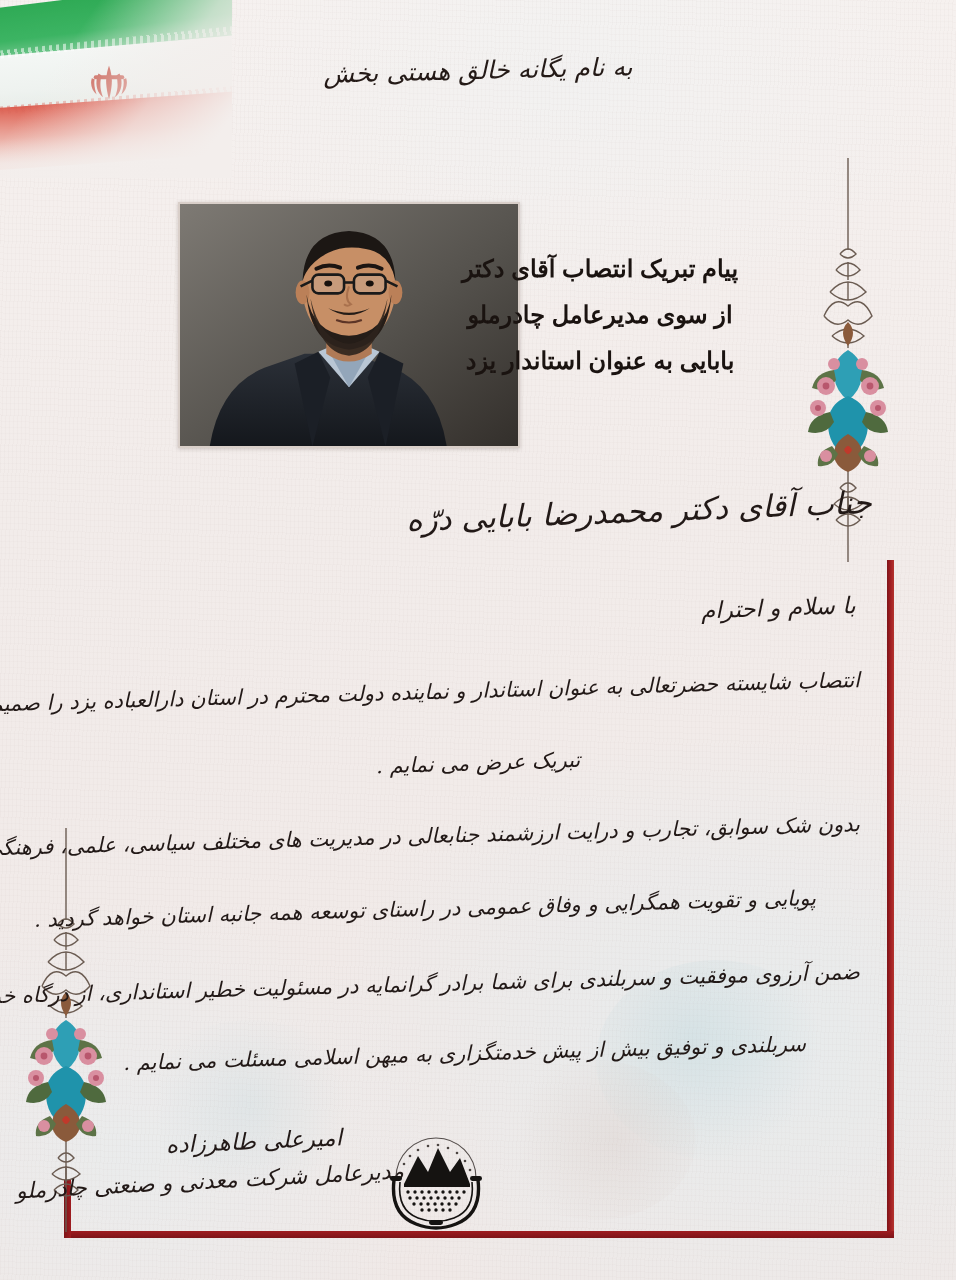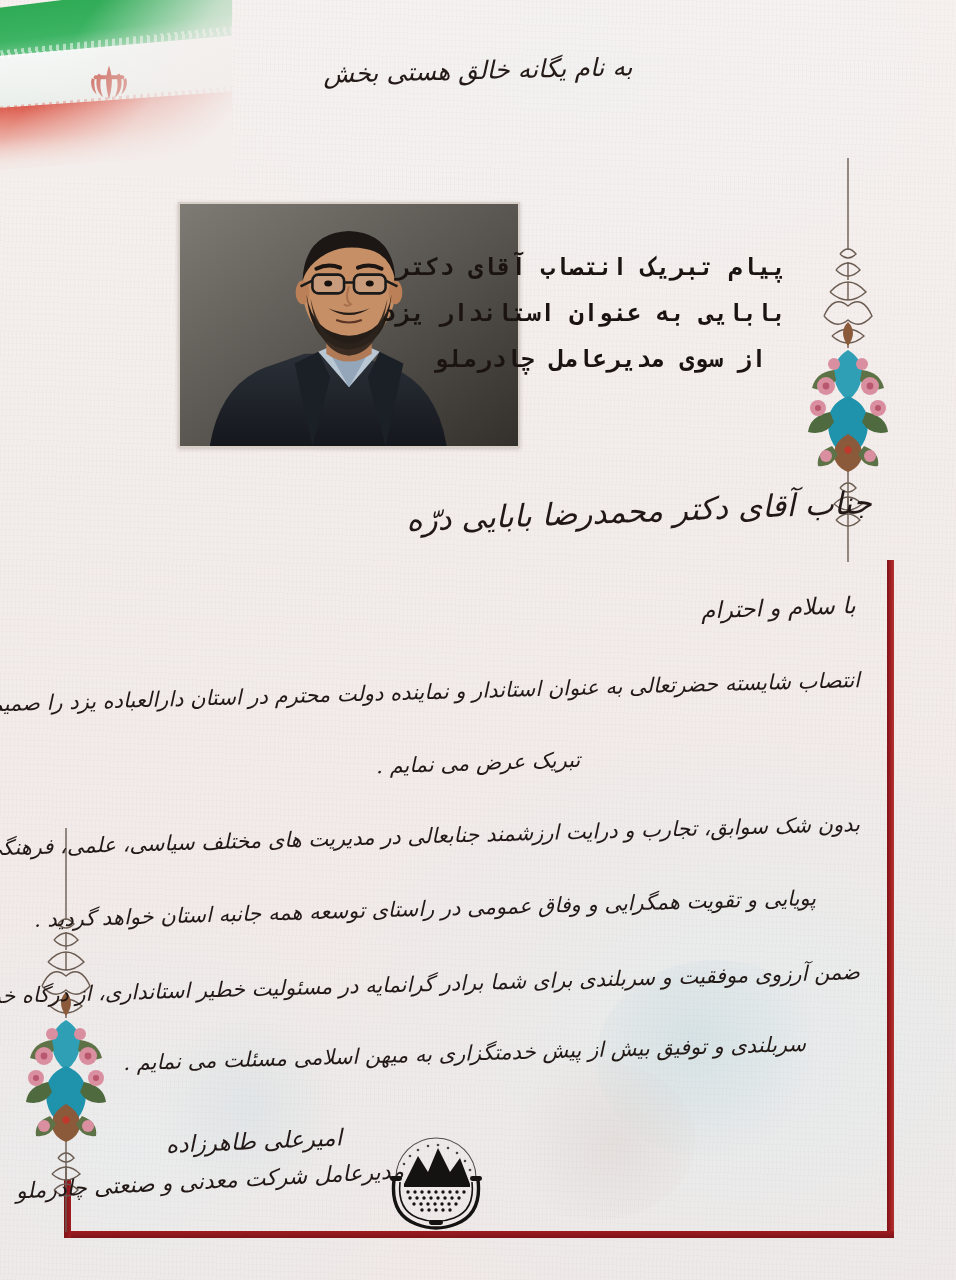--- a/index.html
+++ b/index.html
@@ -121,21 +121,21 @@
   #portrait svg { display: block; width: 100%; height: 100%; }
 
   
   #title-block {
     position: absolute; top: 246px; right: 170px;
     width: 372px;
     text-align: center;
     direction: rtl;
   }
   #title-block .tline {
-    font-family: Liberation Mono, monospace;
+    font-family: Liberation Sans, sans-serif;
     font-size: 24px;
     font-weight: bold;
     color: #1a1310;
     line-height: 1.92;
     white-space: nowrap;
   }
 
   
   .nast {
     font-family: "DejaVu Serif", serif;
@@ -400,22 +400,22 @@
 
       <path d="M158 118 q13 5 26 0" stroke="#5c3426" stroke-width="2.2" fill="none"></path>
 
       <path d="M140 150 l-24 12 l18 84 l18 -70 Z" fill="#1b1f26"></path>
       <path d="M202 150 l24 12 l-18 84 l-18 -70 Z" fill="#1b1f26"></path>
     </svg>
   </div>
 
   <div id="title-block">
     <div class="tline">پیام تبریک انتصاب آقای دکتر</div>
+    <div class="tline">از سوی مدیرعامل چادرملو</div>
     <div class="tline">بابایی به عنوان  استاندار  یزد</div>
-    <div class="tline">از سوی مدیرعامل چادرملو</div>
   </div>
 
   <div class="nast" id="salutation">جناب آقای دکتر محمدرضا بابایی درّه</div>
 
   <div class="nast" id="greeting">با سلام و احترام</div>
 
   <div class="nast body-line" id="p1l1">انتصاب شایسته حضرتعالی به عنوان استاندار و نماینده دولت محترم در استان دارالعباده یزد را صمیمانه به جنابعالی و مردم شریف استان</div>
   <div class="nast body-line" id="p1l2">تبریک عرض می نمایم .</div>
 
   <div class="nast body-line" id="p2l1">بدون شک سوابق، تجارب و درایت ارزشمند جنابعالی در مدیریت های مختلف سیاسی، علمی، فرهنگی، اجتماعی و اقتصادی نویدبخش</div>

